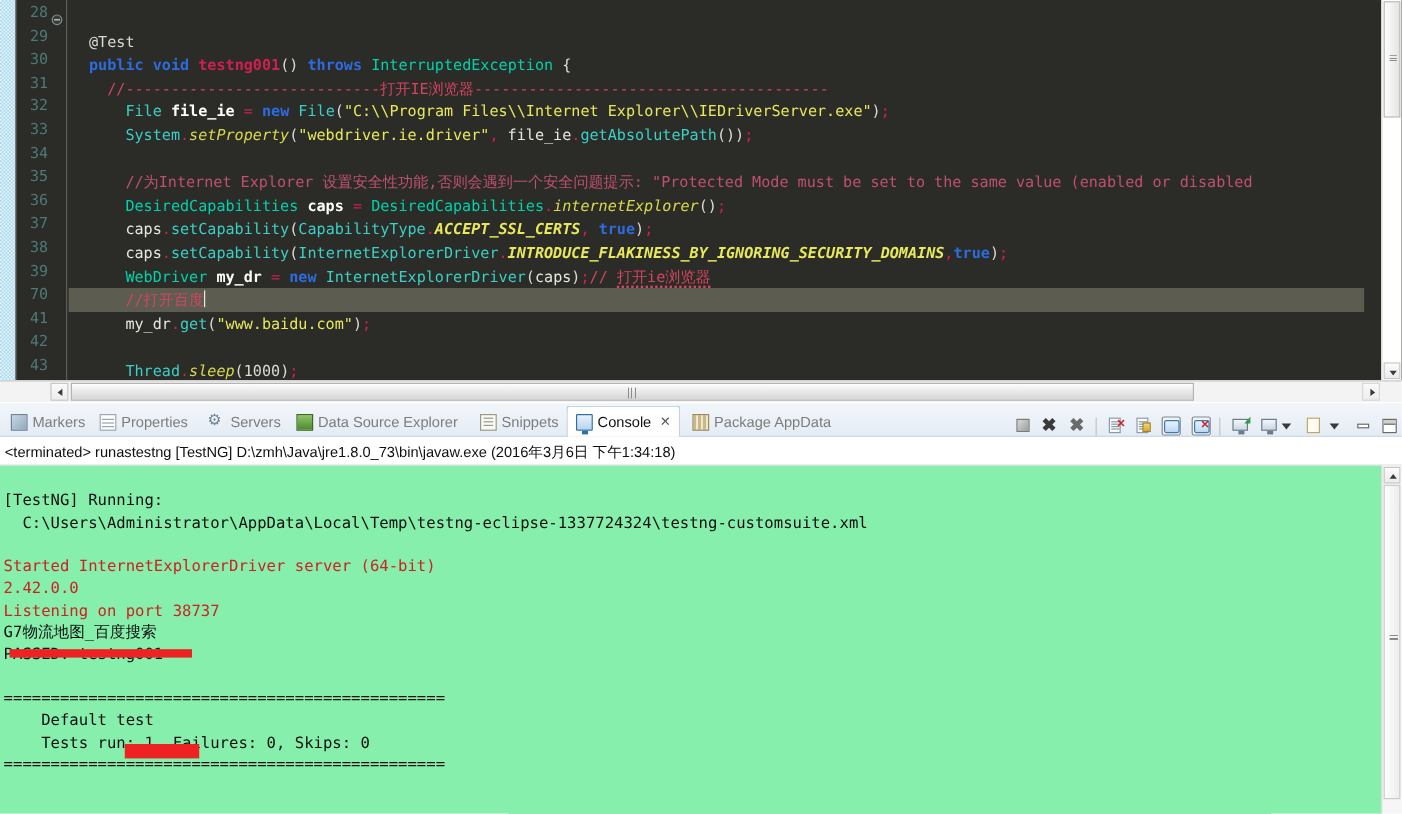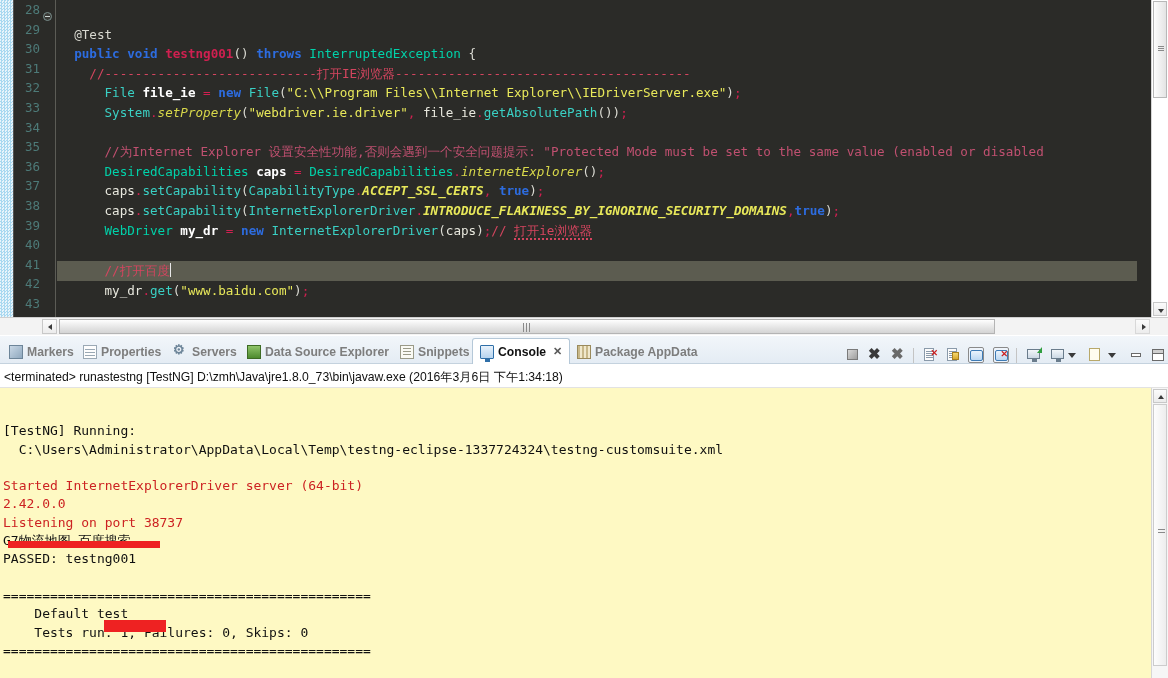--- a/index.html
+++ b/index.html
@@ -62,21 +62,21 @@
     position: absolute; left: 57px; top: 0;
     width: 1080px; height: 317px;
     font-family: "DejaVu Sans Mono", monospace;
     font-size: 12.6px;
     line-height: 19.6px;
     color: #d8d8d0;
     white-space: pre;
     overflow: hidden;
   }
   #code .row { display:block; height: 19.6px; padding-left: 2px; }
-  #code .row.hl { background: #5c5c50; margin-top: 21px; }
+  #code .row.hl { background: #5c5c50; }
   .kw    { color:#2d6cdf; font-weight:bold; }
   .type  { color:#00d2aa; }
   .type2 { color:#3ad0c4; }
   .meth  { color:#cf2050; font-weight:bold; }
   .methi { color:#d8d84a; font-style:italic; }
   .fldb  { color:#e8e85a; font-weight:bold; font-style:italic;margin-top:15px; }
   .str   { color:#e8e85a; }
   .cmt   { color:#d4455f; }
   .cmt2  { color:#c05070; }
   .pun   { color:#cf2050; }
@@ -151,21 +151,20 @@
     position:absolute; left:0; top:336px; width:1168px; height:28px;
     background: linear-gradient(to bottom,#f2f6fa,#e4ecf4);
     border-bottom:1px solid #c4d2de;
   }
   .vtab {
     position:absolute; top:3px; height:25px;
     display:flex; align-items:center; gap:4px;
     padding:0 7px;
     font-size:12.2px; color:#7d7d7d;
     white-space:nowrap;
-    font-weight:bold;
   }
   .vtab.active {
     background:#ffffff;
     border:1px solid #b5c8d8; border-bottom:none;
     border-radius:3px 3px 0 0;
     color:#101010;
     top:2px; height:26px;
   }
   .tabicon { width:14px; height:14px; flex:none; position:relative; }
   .xglyph { font-size:11px; color:#5a5a5a; margin-left:3px; }
@@ -222,26 +221,26 @@
   #console-header {
     position:absolute; left:0; top:366px; width:1168px; height:22px;
     background:#ffffff;
     font-size:12.2px; color:#101010;
     padding:3px 0 0 4px;
     white-space:nowrap;
     border-bottom:1px solid #e2e2e2;
   }
   #console-body {
     position:absolute; left:0; top:388px; width:1151px; height:290px;
-    background:#fef9c3;
+    background:#86efac;
     font-family:"DejaVu Sans Mono", monospace;
     font-size:13px;
     line-height:18.3px;
     color:#101010;
-    padding:16px 0 0 3px;
+    padding:3px 0 0 3px;
     overflow:hidden;
     white-space:pre;
   }
   #console-body .cl{ display:block; height:18.3px; }
   #console-body .red{ color:#cc2222; }
   .redbar{ position:absolute; background:#ee2222; }
 
   #cons-vscroll{
     position:absolute; right:0; top:388px; width:17px; height:290px;
     background:#f6f6f6; border-left:1px solid #d6d6d6;
@@ -279,21 +278,21 @@
     <span class="ln">30</span>
     <span class="ln">31</span>
     <span class="ln">32</span>
     <span class="ln">33</span>
     <span class="ln">34</span>
     <span class="ln">35</span>
     <span class="ln">36</span>
     <span class="ln">37</span>
     <span class="ln">38</span>
     <span class="ln">39</span>
-    <span class="ln">40</span>
+    <span class="ln">70</span>
     <span class="ln">41</span>
     <span class="ln">42</span>
     <span class="ln">43</span>
   </div>
 
   <div id="fold-col"></div>
   <div id="fold-marker"></div>
   <div id="vrule"></div>
 
   <div id="code">

